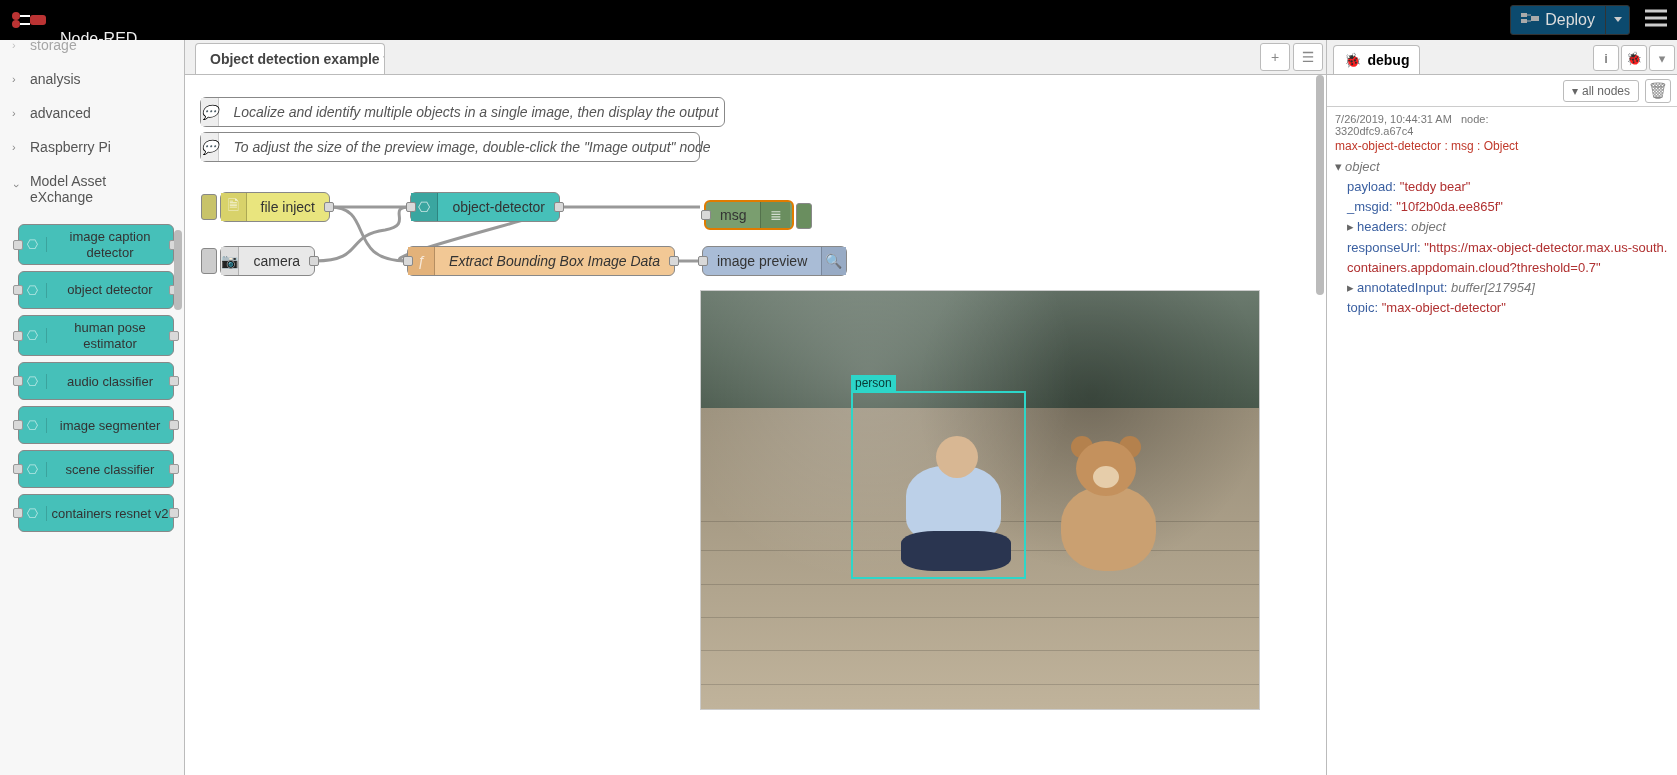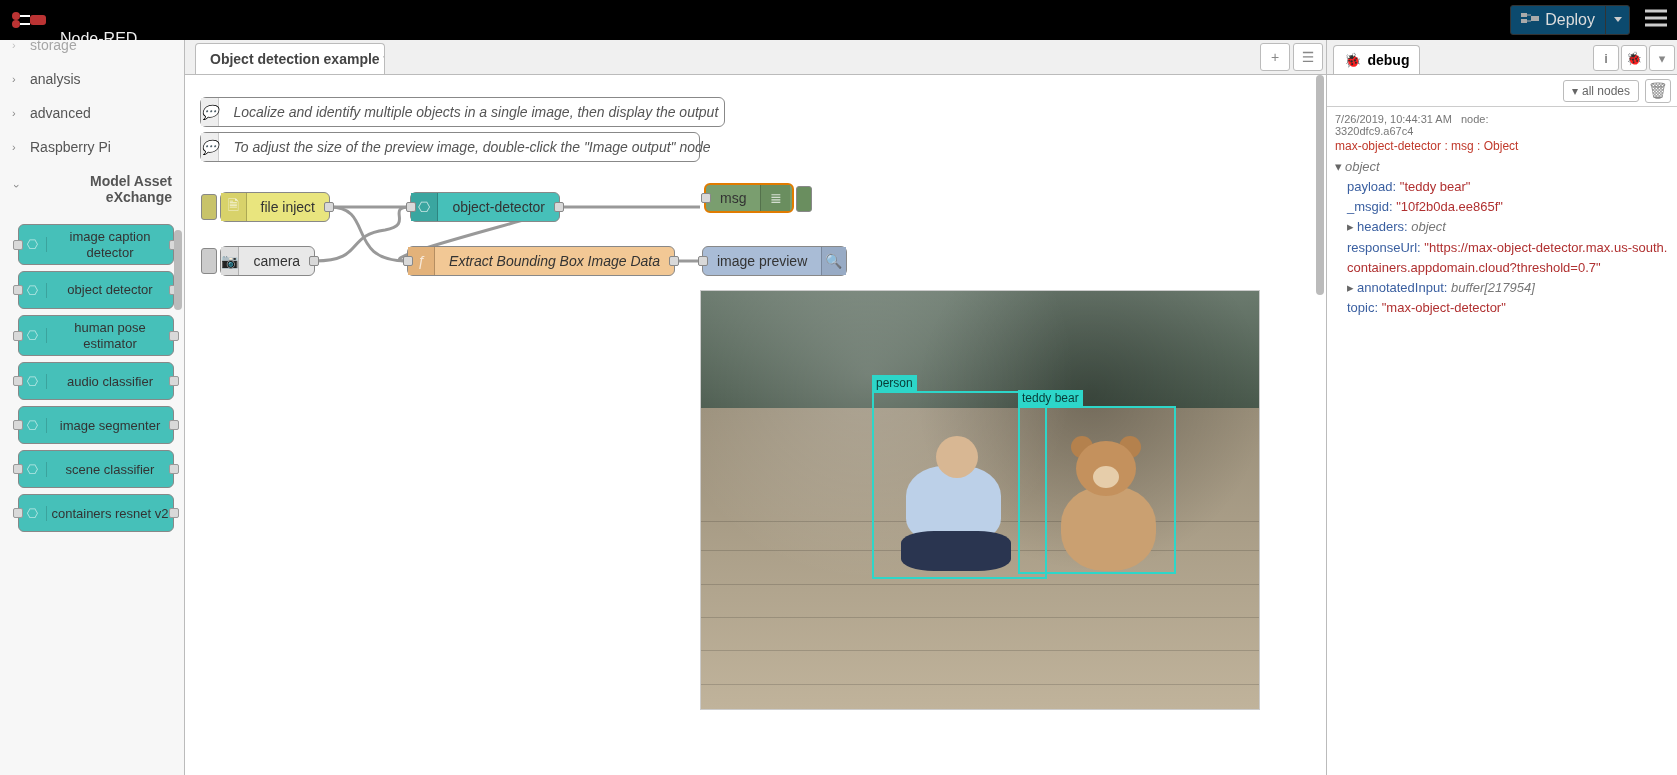--- a/index.html
+++ b/index.html
@@ -162,21 +162,21 @@
       <div class="cat">
           <span class="chev">›</span>
           <span>advanced</span>
         </div>
       <div class="cat">
           <span class="chev">›</span>
           <span>Raspberry Pi</span>
         </div>
       <div class="cat">
           <span class="chev" style="transform:rotate(90deg);display:inline-block;">›</span>
-          <span style="font-weight:700;text-align:right;">Model Asset eXchange</span>
+          <span style="font-weight:400;">Model Asset eXchange</span>
         </div>
       <div class="nodes">
         <div class="pal-node">
             <span class="port l"></span>
             <div class="ic">⎔</div>
             <div class="lbl">image caption detector</div>
             <span class="port r"></span>
           </div>
         <div class="pal-node">
             <span class="port l"></span>
@@ -256,21 +256,21 @@
         <span class="fport r"></span>
       </div>
 
       <div class="flow-node max" style="left:225px;top:117px;width:150px;">
         <span class="fport l"></span>
         <div class="icon-slot">⎔</div>
         <div class="txt">object-detector</div>
         <span class="fport r"></span>
       </div>
 
-      <div class="flow-node debug" style="left:519px;top:108px;width:90px;">
+      <div class="flow-node debug" style="left:519px;top:125px;width:90px;">
         <span class="fport l"></span>
         <div class="txt">msg</div>
         <div class="icon-slot r">≣</div>
         <span class="btn r"></span>
       </div>
 
       <div class="flow-node camera" style="left:35px;top:171px;width:95px;">
         <span class="btn lgrey"></span>
         <div class="icon-slot">📷</div>
         <div class="txt">camera</div>
@@ -305,25 +305,22 @@
             <div class="head"></div>
             <div class="legs"></div>
           </div>
         <div class="bear">
             <div class="earL"></div>
             <div class="earR"></div>
             <div class="body"></div>
             <div class="head"></div>
             <div class="muz"></div>
           </div>
-        <div class="bbox" style="left:150px;top:100px;width:175px;height:188px;margin-left:21px;">
+        <div class="bbox" style="left:150px;top:100px;width:175px;height:188px;">
             <div class="tag">person</div>
-          </div>
-        <div class="bbox" style="left:317px;top:115px;width:158px;height:168px;">
-            <div class="tag">teddy bear</div>
           </div>
       </div>
 
       <div class="vscroll"></div>
     </div>
   </div>
 
   <div class="sidebar">
     <div class="sb-tabs">
       <div class="sb-tab">

